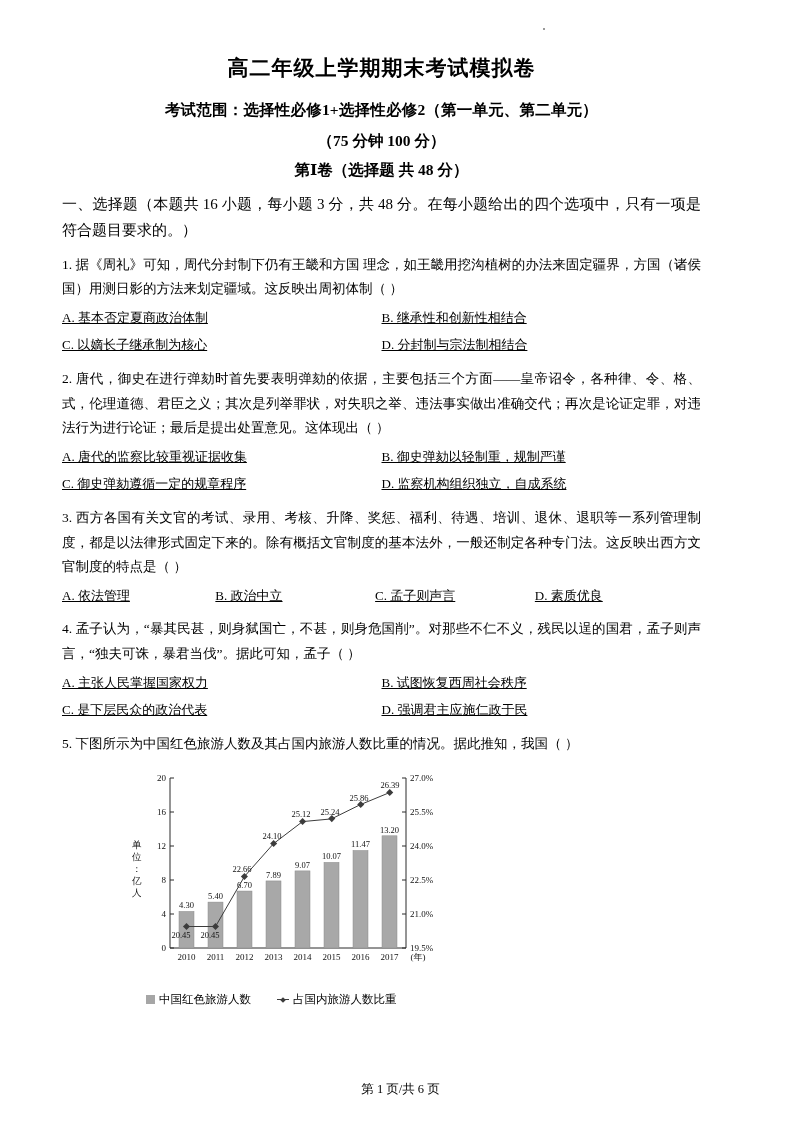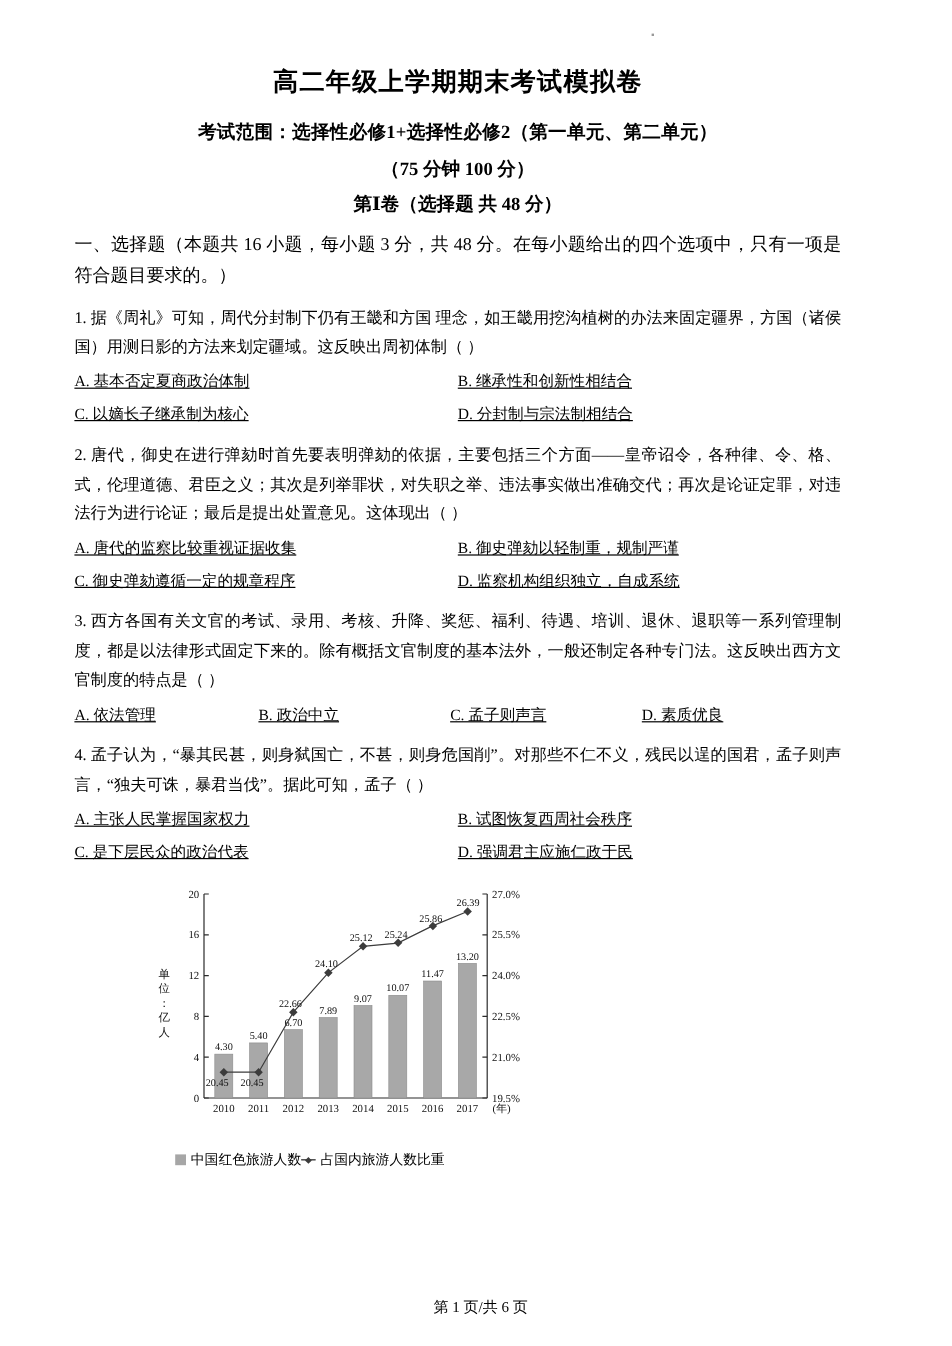--- a/index.html
+++ b/index.html
@@ -77,20 +77,21 @@
     margin-left: 56px;
     position: relative;
     width: 330px;
     height: 228px;
   }
   .legend {
     margin-top: 2px;
     margin-left: 84px;
     font-size: 11.5px;
     display: flex;
+    gap: 26px;
     align-items: center;
   }
   .legend .sw {
     display: inline-block;
     width: 9px; height: 9px;
     background: #a6a6a6;
     margin-right: 4px;
     vertical-align: -1px;
   }
   .legend .sw.line {
@@ -168,20 +169,21 @@
     <div class="opt-row two">
       <div class="opt">A. 主张人民掌握国家权力</div>
       <div class="opt">B. 试图恢复西周社会秩序</div>
     </div>
     <div class="opt-row two">
       <div class="opt">C. 是下层民众的政治代表</div>
       <div class="opt">D. 强调君主应施仁政于民</div>
     </div>
   </div>
 
+  <div class="q">5. 下图所示为中国红色旅游人数及其占国内旅游人数比重的情况。据此推知，我国（      ）</div>
 
   <div class="chart-wrap">
     <svg width="330" height="228" viewBox="0 0 330 228">
 
       <line x1="52" y1="16" x2="52" y2="186" stroke="#2b2b2b" stroke-width="1"></line>
       <line x1="52" y1="186" x2="288" y2="186" stroke="#2b2b2b" stroke-width="1"></line>
       <line x1="288" y1="16" x2="288" y2="186" stroke="#2b2b2b" stroke-width="1"></line>
 
       <g font-size="9" fill="#111" text-anchor="end">
         <text x="48" y="189">0</text>

